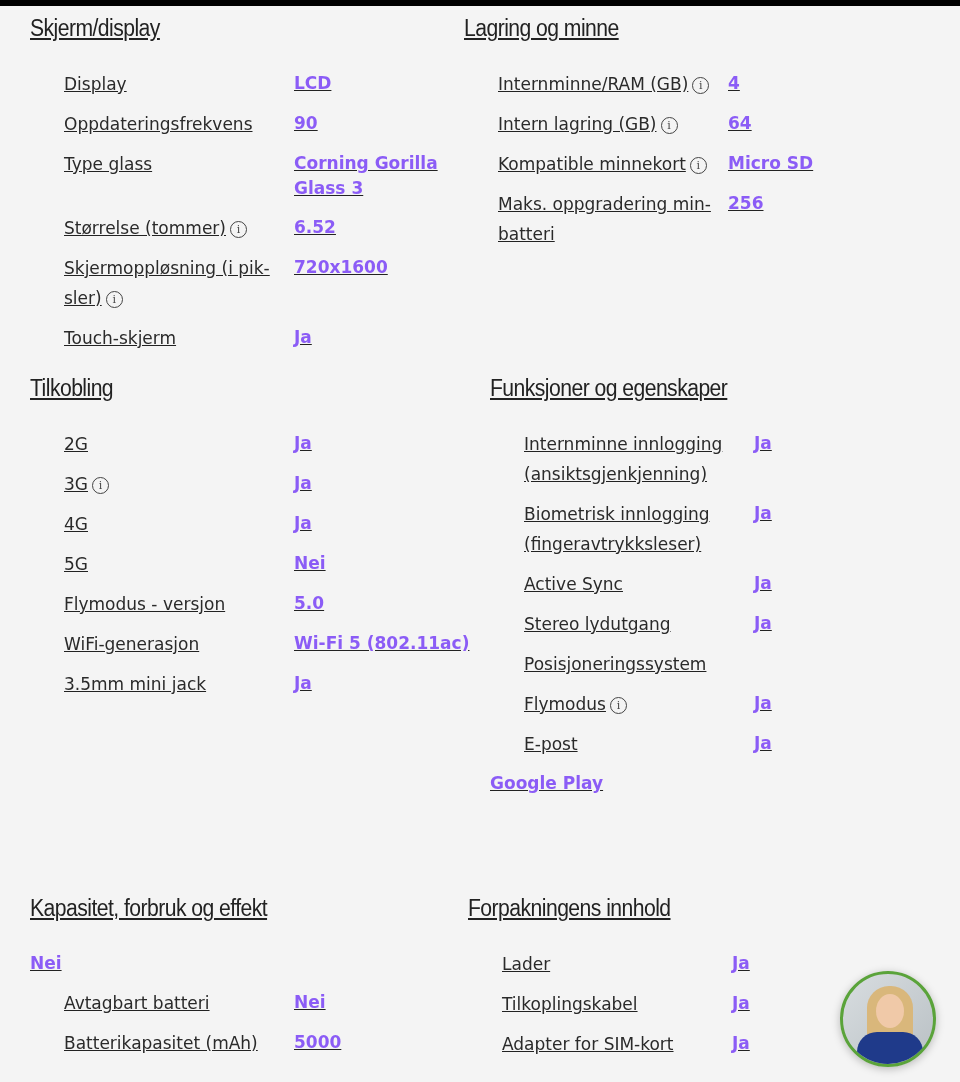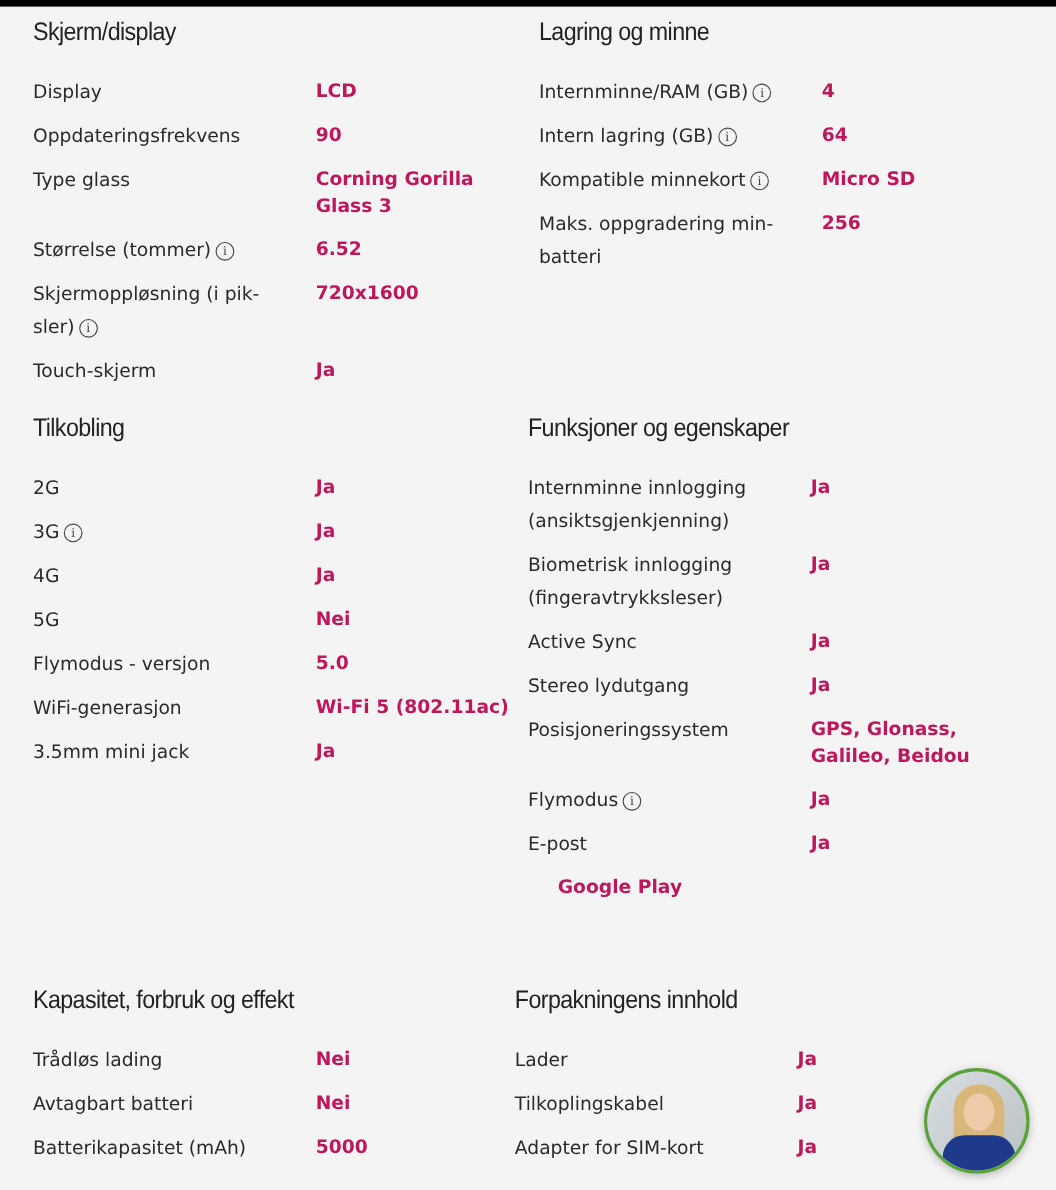--- a/index.html
+++ b/index.html
@@ -4,36 +4,36 @@
 <style>
   html, body { margin: 0; padding: 0; }
   body {
     width: 960px; height: 1082px; overflow: hidden;
     background: #f4f4f4;
     font-family: "DejaVu Sans", "Liberation Sans", sans-serif;
     color: #222;
     position: relative;
   }
   .topbar { position: absolute; left: 0; top: 0; width: 960px; height: 6px; background: #000; }
-  .section { position: absolute; width: 450px; }
+  .section { position: absolute; width: 450px; text-decoration: underline; }
   .section h2 {
     margin: 0; font-weight: 400; font-size: 23px; letter-spacing: -0.6px;
     font-family: "Liberation Sans", sans-serif; color: #222;
     height: 40px; line-height: 40px;
     transform: scaleX(0.92); transform-origin: left center;
   }
   .rows { margin-top: 16px; }
   .row { display: flex; align-items: flex-start; }
   .label {
     width: 230px; font-size: 17px; line-height: 30px; color: #2a2a2a;
-    padding: 5px 0; box-sizing: border-box;
+    padding: 5px 0; box-sizing: border-box; margin-left: 34px;
   }
   .value {
-    flex: 1; font-size: 17px; line-height: 25px; font-weight: 700; color: #be185d;
-    padding: 7px 0; box-sizing: border-box; padding-right: 10px; margin-left: 27px;
+    flex: 1; font-size: 17px; line-height: 25px; font-weight: 700; color: #8b5cf6;
+    padding: 7px 0; box-sizing: border-box; padding-right: 10px;
   }
   .info {
     display: inline-block; width: 15px; height: 15px; border: 1.3px solid #444; border-radius: 50%;
     font-size: 11px; line-height: 15px; text-align: center; font-weight: 400; font-family: "DejaVu Serif", serif;
     color: #444; vertical-align: 1px; margin-left: 4px;
   }
   .avatar {
     position: absolute; left: 840px; top: 971px; width: 96px; height: 96px; border-radius: 50%;
     border: 3px solid #5aa33a; box-sizing: border-box; overflow: hidden;
     background: linear-gradient(135deg, #d8dde0 0%, #b9c0c4 100%);
@@ -71,21 +71,21 @@
         <div class="row">
           <div class="label"><span>Skjermoppløsning (i pik-​sler)</span><span class="info">i</span></div>
           <div class="value">720x1600</div>
         </div>
         <div class="row">
           <div class="label"><span>Touch-skjerm</span></div>
           <div class="value">Ja</div>
         </div>
       </div>
     </div>
-    <div class="section" style="left: 490px; top: 8px;">
+    <div class="section" style="left: 464px; top: 8px;">
       <h2>Lagring og minne</h2>
       <div class="rows">
         <div class="row">
           <div class="label"><span>Internminne/RAM (GB)</span><span class="info">i</span></div>
           <div class="value">4</div>
         </div>
         <div class="row">
           <div class="label"><span>Intern lagring (GB)</span><span class="info">i</span></div>
           <div class="value">64</div>
         </div>
@@ -125,61 +125,59 @@
         <div class="row">
           <div class="label"><span>WiFi-generasjon</span></div>
           <div class="value">Wi-Fi 5 (802.11ac)</div>
         </div>
         <div class="row">
           <div class="label"><span>3.5mm mini jack</span></div>
           <div class="value">Ja</div>
         </div>
       </div>
     </div>
-    <div class="section" style="left: 480px; top: 368px;">
+    <div class="section" style="left: 490px; top: 368px;">
       <h2>Funksjoner og egenskaper</h2>
       <div class="rows">
         <div class="row">
           <div class="label"><span>Internminne innlogging (ansiktsgjenkjenning)</span></div>
           <div class="value">Ja</div>
         </div>
         <div class="row">
           <div class="label"><span>Biometrisk innlogging (fingeravtrykksleser)</span></div>
           <div class="value">Ja</div>
         </div>
         <div class="row">
           <div class="label"><span>Active Sync</span></div>
           <div class="value">Ja</div>
         </div>
         <div class="row">
           <div class="label"><span>Stereo lydutgang</span></div>
           <div class="value">Ja</div>
         </div>
         <div class="row">
           <div class="label"><span>Posisjoneringssystem</span></div>
-          <div class="value">GPS, Glonass, Galileo, Beidou</div>
         </div>
         <div class="row">
           <div class="label"><span>Flymodus</span><span class="info">i</span></div>
           <div class="value">Ja</div>
         </div>
         <div class="row">
           <div class="label"><span>E-post</span></div>
           <div class="value">Ja</div>
         </div>
         <div class="row">
           <div class="value">Google Play</div>
         </div>
       </div>
     </div>
     <div class="section" style="left: 30px; top: 888px;">
       <h2>Kapasitet, forbruk og effekt</h2>
       <div class="rows">
         <div class="row">
-          <div class="label"><span>Trådløs lading</span></div>
           <div class="value">Nei</div>
         </div>
         <div class="row">
           <div class="label"><span>Avtagbart batteri</span></div>
           <div class="value">Nei</div>
         </div>
         <div class="row">
           <div class="label"><span>Batterikapasitet (mAh)</span></div>
           <div class="value">5000</div>
         </div>

